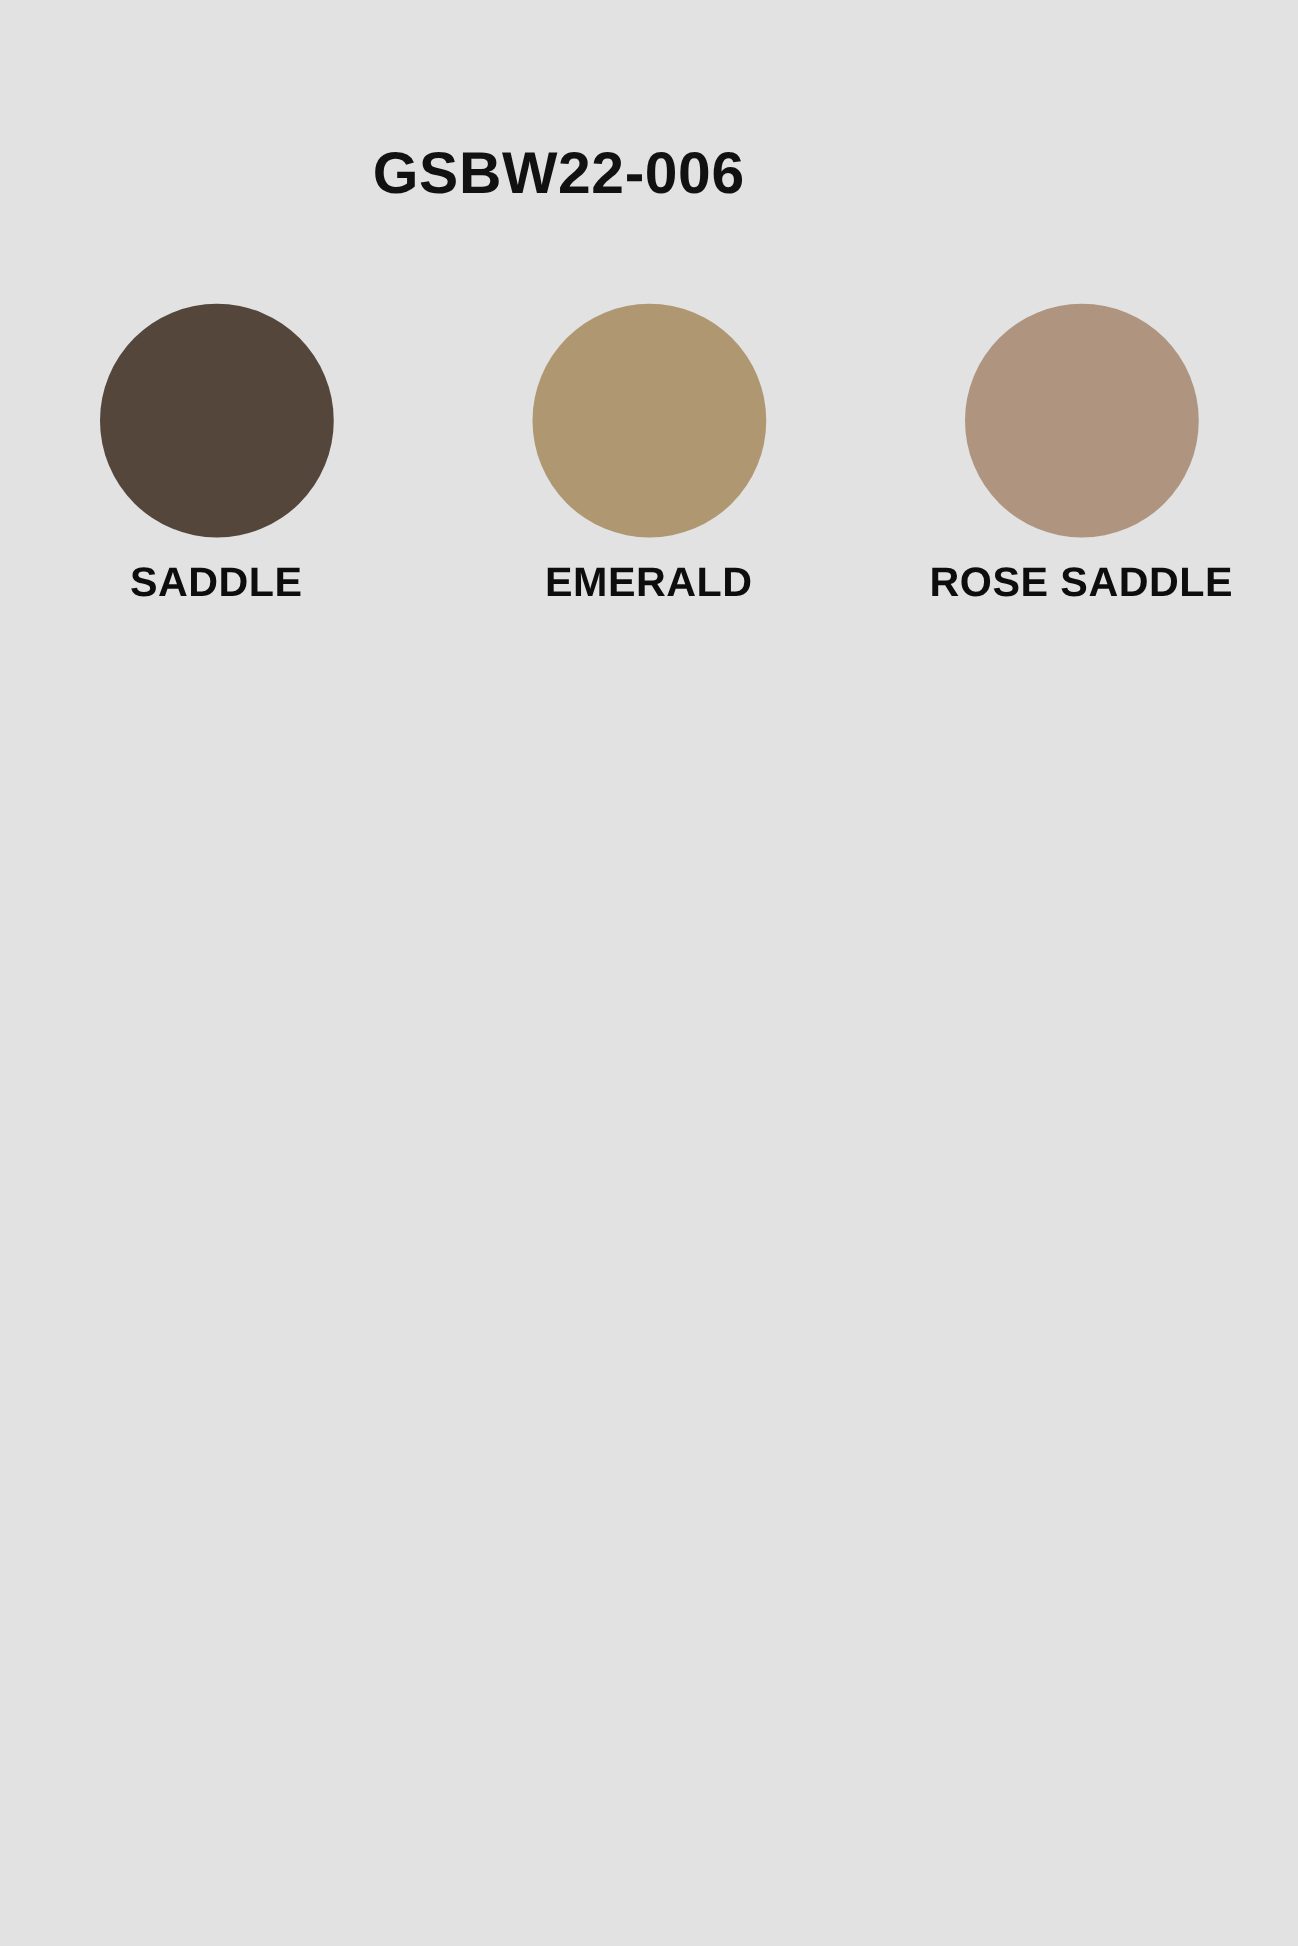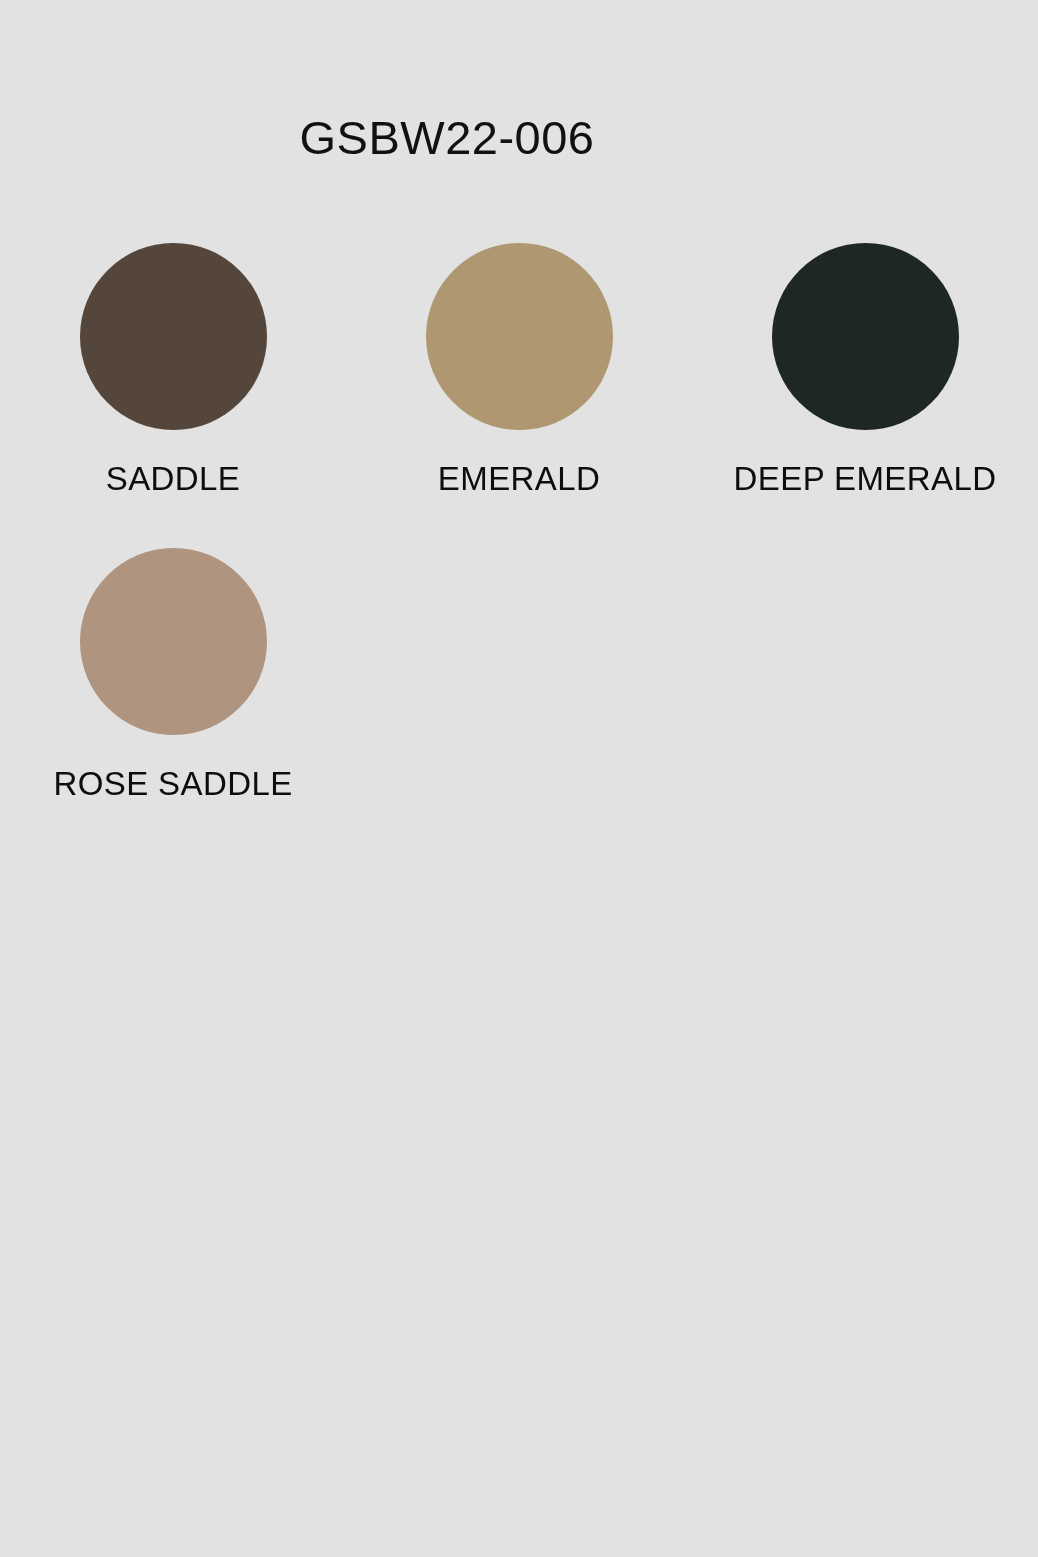--- a/index.html
+++ b/index.html
@@ -22,21 +22,21 @@
     box-sizing: border-box;
   }
 
   .palette-title {
     position: absolute;
     top: 114px;
     left: 0;
     width: 894px;
     text-align: center;
     font-size: 47px;
-    font-weight: normal;
+    font-weight: bold;
     letter-spacing: 0.5px;
     color: #111111;
     line-height: 1.0;
     font-family: "Liberation Sans", sans-serif;
   }
 
   .swatch-grid {
     position: absolute;
     top: 243px;
     left: 0;
@@ -56,23 +56,23 @@
   }
 
   .swatch-dot {
     width: 187px;
     height: 187px;
     border-radius: 50%;
     display: block;
   }
 
   .swatch-label {
-    margin-top: 32px;
+    margin-top: 19px;
     font-size: 33px;
-    font-weight: normal;
+    font-weight: bold;
     color: #0d0d0d;
     letter-spacing: 0.4px;
     text-align: center;
     white-space: nowrap;
     line-height: 1.0;
     font-family: "Liberation Sans", sans-serif;
   }
 </style>
 </head>
 <body style="background: rgb(226, 226, 226);">
@@ -88,24 +88,20 @@
       <span class="swatch-label">SADDLE</span>
     </div>
 
     <div class="swatch-cell">
       <span class="swatch-dot" style="background-color: rgb(175, 152, 113);"></span>
       <span class="swatch-label">EMERALD</span>
     </div>
 
 
 
-    <div class="swatch-cell">
-      <span class="swatch-dot" style="background-color: rgb(31, 39, 34);"></span>
-      <span class="swatch-label">DEEP EMERALD</span>
-    </div>
 
     <div class="swatch-cell">
       <span class="swatch-dot" style="background-color: rgb(175, 148, 127);"></span>
       <span class="swatch-label">ROSE SADDLE</span>
     </div>
 
   </div>
 </div>
 
 </body></html>

